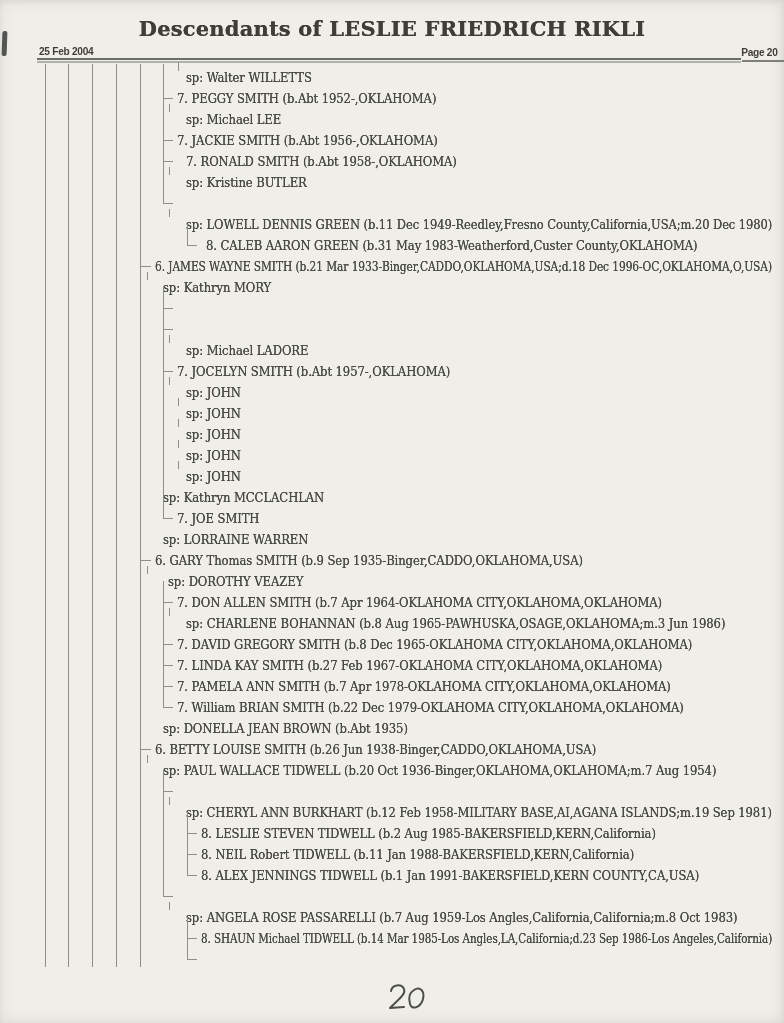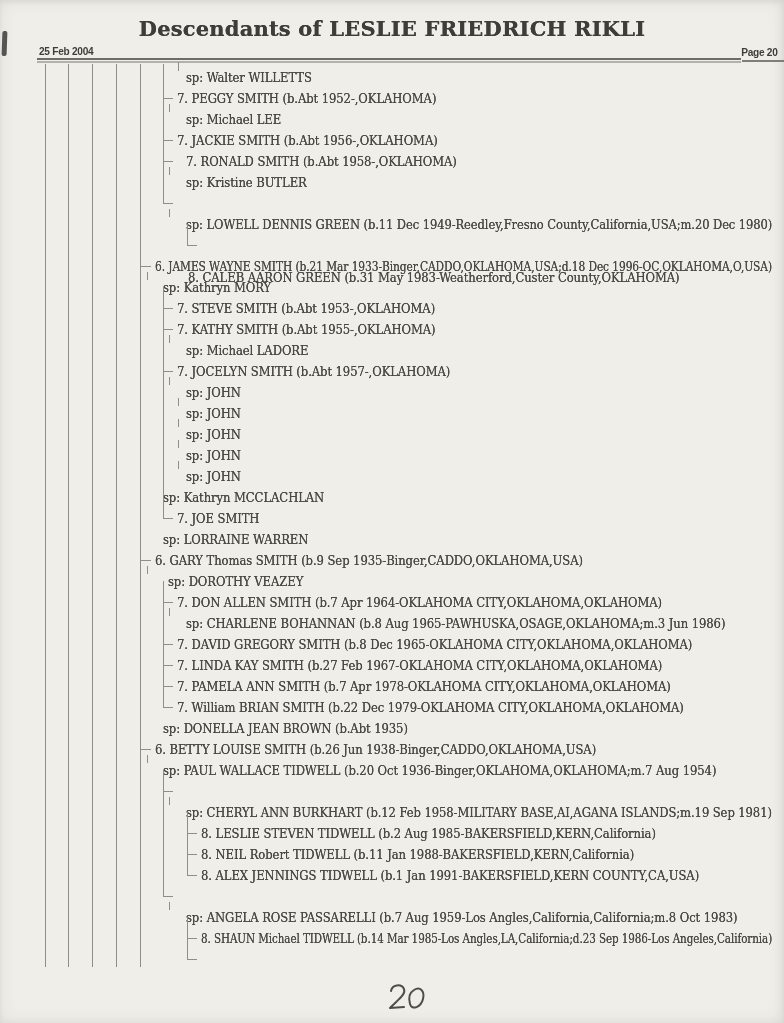--- a/index.html
+++ b/index.html
@@ -93,32 +93,30 @@
       <div class="tick" style="left: 163px; top: 161px; width: 10px; height: 1px;"></div>
       <div class="dash" style="left: 169px; top: 167px; width: 1px; height: 8px;"></div>
       <div class="row" style="left: 177px; top: 151px; margin-left: 9px;"><span style="transform: scaleX(0.93);">7. RONALD SMITH (b.Abt 1958-,OKLAHOMA)</span></div>
       <div class="row" style="left: 186px; top: 172px;"><span style="transform: scaleX(0.93);">sp: Kristine BUTLER</span></div>
       <div class="vline" style="left: 163px; top: 161px; width: 1px; height: 43px;"></div>
       <div class="tick" style="left: 163px; top: 203px; width: 10px; height: 1px;"></div>
       <div class="dash" style="left: 169px; top: 209px; width: 1px; height: 8px;"></div>
       <div class="row" style="left: 186px; top: 214px;"><span style="transform: scaleX(0.922835);">sp: LOWELL DENNIS GREEN (b.11 Dec 1949-Reedley,Fresno County,California,USA;m.20 Dec 1980)</span></div>
       <div class="vline" style="left: 187px; top: 224px; width: 1px; height: 22px;"></div>
       <div class="tick" style="left: 187px; top: 245px; width: 10px; height: 1px;"></div>
-      <div class="row" style="left: 188px; top: 235px; margin-top: 32px;"><span style="transform: scaleX(0.93);">8. CALEB AARON GREEN (b.31 May 1983-Weatherford,Custer County,OKLAHOMA)</span></div>
+      <div class="row" style="left: 206px; top: 235px;"><span style="transform: scaleX(0.93);">8. CALEB AARON GREEN (b.31 May 1983-Weatherford,Custer County,OKLAHOMA)</span></div>
       <div class="tick" style="left: 141px; top: 266px; width: 10px; height: 1px;"></div>
       <div class="dash" style="left: 147px; top: 272px; width: 1px; height: 8px;"></div>
       <div class="row" style="left: 155px; top: 256px;"><span style="transform: scaleX(0.85221);">6. JAMES WAYNE SMITH (b.21 Mar 1933-Binger,CADDO,OKLAHOMA,USA;d.18 Dec 1996-OC,OKLAHOMA,O,USA)</span></div>
       <div class="row" style="left: 163px; top: 277px;"><span style="transform: scaleX(0.93);">sp: Kathryn MORY</span></div>
       <div class="vline" style="left: 163px; top: 287px; width: 1px; height: 22px;"></div>
       <div class="tick" style="left: 163px; top: 308px; width: 10px; height: 1px;"></div>
-      <div class="row" style="left: 177px; top: 298px;"><span style="transform: scaleX(0.93);">7. STEVE SMITH (b.Abt 1953-,OKLAHOMA)</span></div>
       <div class="vline" style="left: 163px; top: 308px; width: 1px; height: 22px;"></div>
       <div class="tick" style="left: 163px; top: 329px; width: 10px; height: 1px;"></div>
       <div class="dash" style="left: 169px; top: 335px; width: 1px; height: 8px;"></div>
-      <div class="row" style="left: 177px; top: 319px;"><span style="transform: scaleX(0.93);">7. KATHY SMITH (b.Abt 1955-,OKLAHOMA)</span></div>
       <div class="row" style="left: 186px; top: 340px;"><span style="transform: scaleX(0.93);">sp: Michael LADORE</span></div>
       <div class="vline" style="left: 163px; top: 329px; width: 1px; height: 43px;"></div>
       <div class="tick" style="left: 163px; top: 371px; width: 10px; height: 1px;"></div>
       <div class="dash" style="left: 169px; top: 377px; width: 1px; height: 8px;"></div>
       <div class="row" style="left: 177px; top: 361px; text-align: center;"><span style="transform: scaleX(0.93);">7. JOCELYN SMITH (b.Abt 1957-,OKLAHOMA)</span></div>
       <div class="dash" style="left: 178px; top: 398px; width: 1px; height: 8px;"></div>
       <div class="row" style="left: 186px; top: 382px;"><span style="transform: scaleX(0.93);">sp: JOHN</span></div>
       <div class="dash" style="left: 178px; top: 419px; width: 1px; height: 8px;"></div>
       <div class="row" style="left: 186px; top: 403px;"><span style="transform: scaleX(0.93);">sp: JOHN</span></div>
       <div class="dash" style="left: 178px; top: 440px; width: 1px; height: 8px;"></div>

